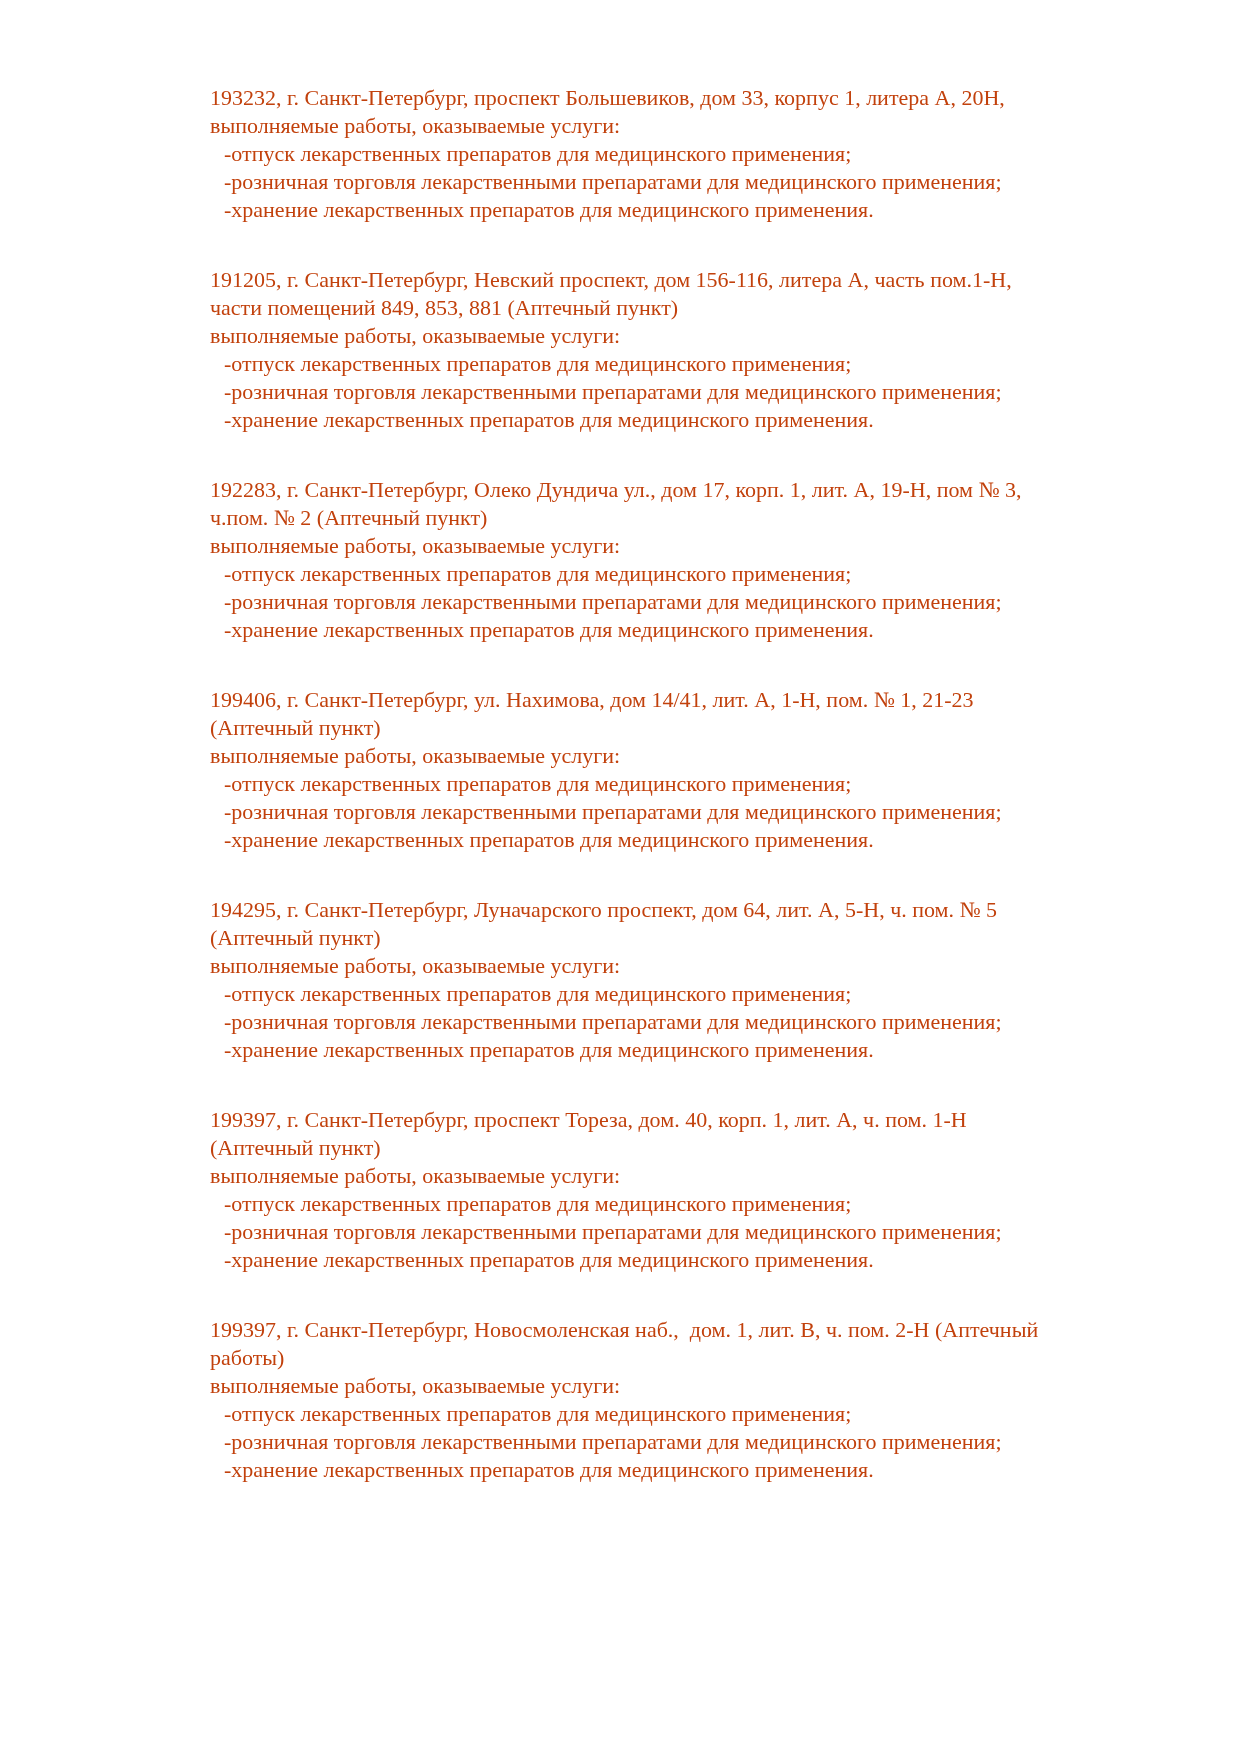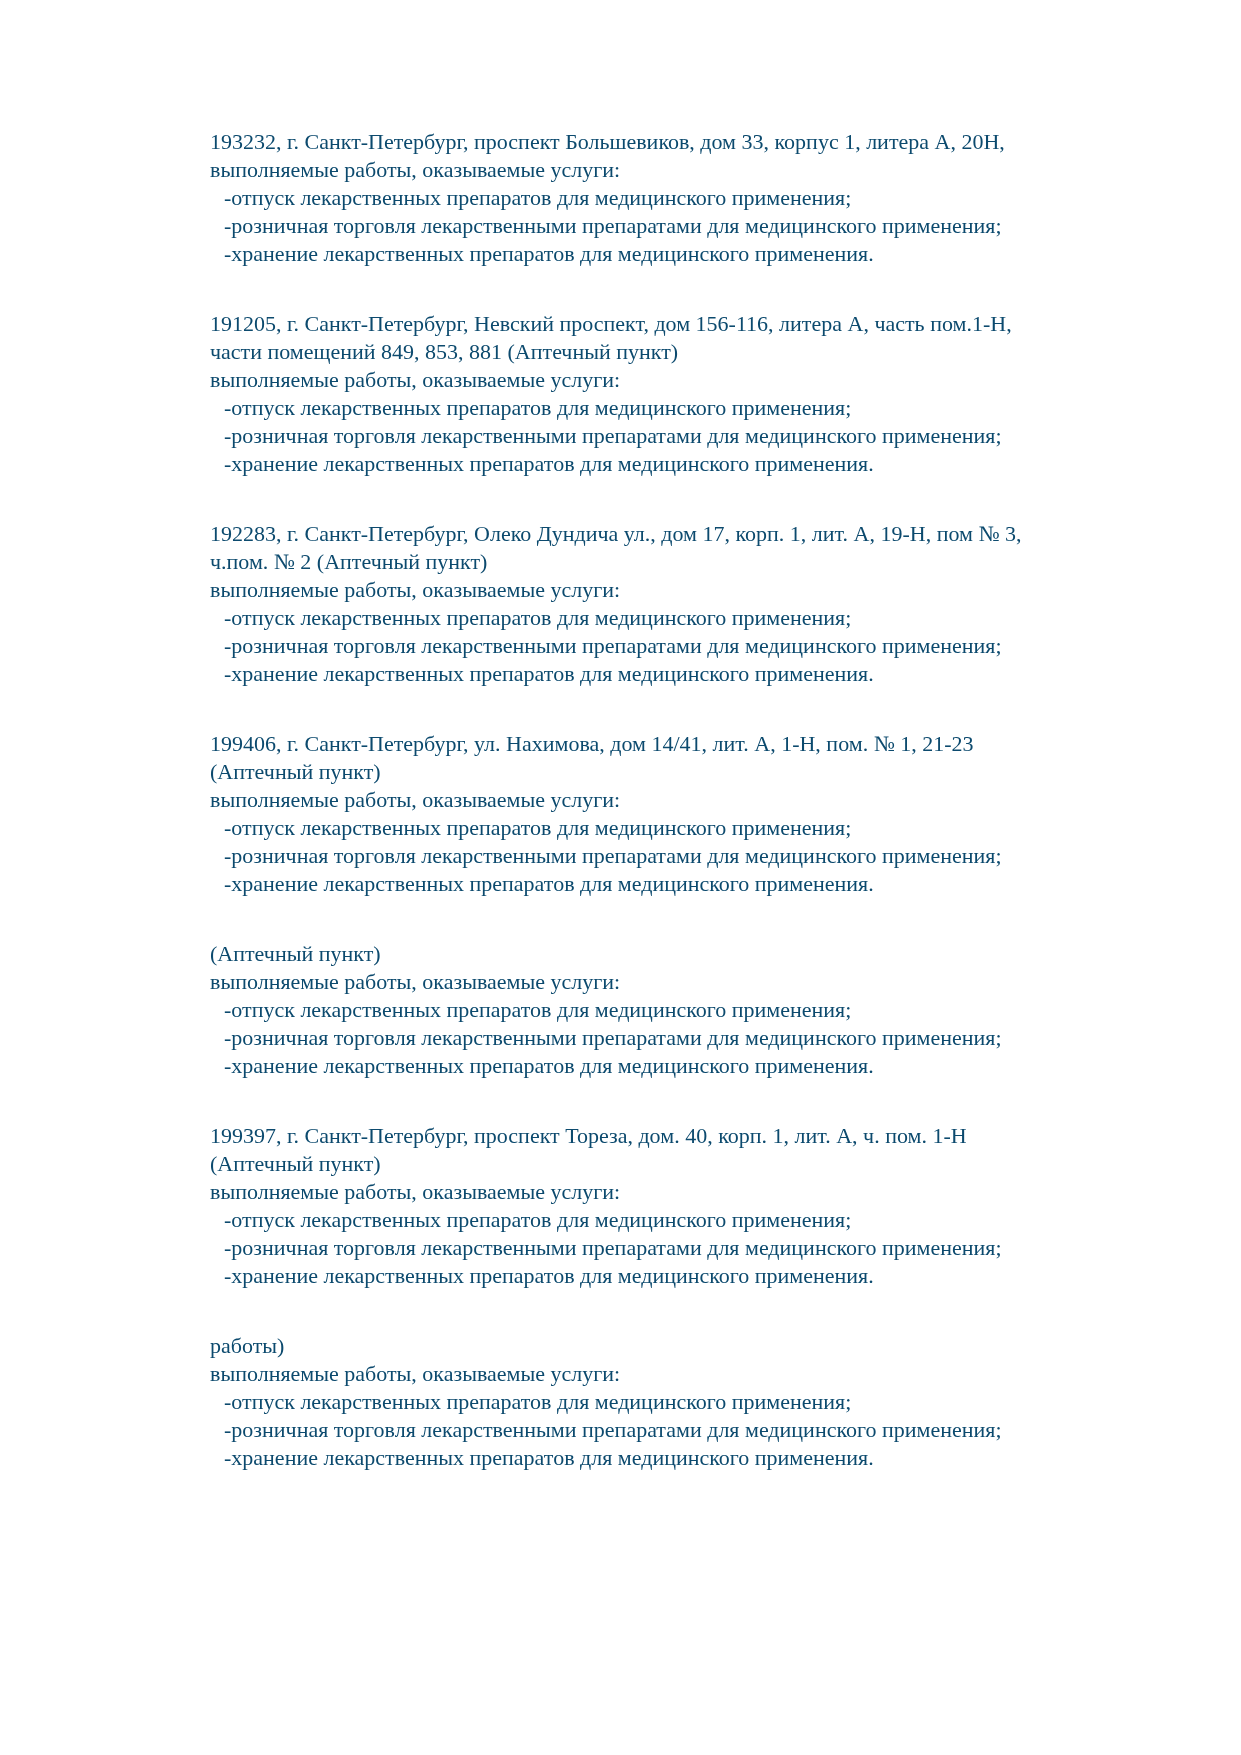--- a/index.html
+++ b/index.html
@@ -33,21 +33,21 @@
     white-space: pre-wrap;
   }
   .svc {
     padding-left: 14px;
   }
 </style>
 </head>
 <body>
 
 <div class="page" style="background: rgb(255, 255, 255);">
-  <div class="content" id="entries-root" style="color: #0c4a6e; margin-top: 44px;">
+  <div class="content" id="entries-root" style="color: #c2410c;">
   <section class="entry">
     <p class="line">193232, г. Санкт-Петербург, проспект Большевиков, дом 33, корпус 1, литера А, 20Н,</p>
     <p class="line">выполняемые работы, оказываемые услуги:</p>
     <p class="line svc">-отпуск лекарственных препаратов для медицинского применения;</p>
     <p class="line svc">-розничная торговля лекарственными препаратами для медицинского применения;</p>
     <p class="line svc">-хранение лекарственных препаратов для медицинского применения.</p>
   </section>
 
   <section class="entry">
     <p class="line">191205, г. Санкт-Петербург, Невский проспект, дом 156-116, литера А, часть пом.1-Н,</p>
@@ -70,37 +70,39 @@
   <section class="entry">
     <p class="line">199406, г. Санкт-Петербург, ул. Нахимова, дом 14/41, лит. А, 1-Н, пом. № 1, 21-23</p>
     <p class="line">(Аптечный пункт)</p>
     <p class="line">выполняемые работы, оказываемые услуги:</p>
     <p class="line svc">-отпуск лекарственных препаратов для медицинского применения;</p>
     <p class="line svc">-розничная торговля лекарственными препаратами для медицинского применения;</p>
     <p class="line svc">-хранение лекарственных препаратов для медицинского применения.</p>
   </section>
 
   <section class="entry">
+    <p class="line">194295, г. Санкт-Петербург, Луначарского проспект, дом 64, лит. А, 5-Н, ч. пом. № 5</p>
     <p class="line">(Аптечный пункт)</p>
     <p class="line">выполняемые работы, оказываемые услуги:</p>
     <p class="line svc">-отпуск лекарственных препаратов для медицинского применения;</p>
     <p class="line svc">-розничная торговля лекарственными препаратами для медицинского применения;</p>
     <p class="line svc">-хранение лекарственных препаратов для медицинского применения.</p>
   </section>
 
   <section class="entry">
     <p class="line">199397, г. Санкт-Петербург, проспект Тореза, дом. 40, корп. 1, лит. А, ч. пом. 1-Н</p>
     <p class="line">(Аптечный пункт)</p>
     <p class="line">выполняемые работы, оказываемые услуги:</p>
     <p class="line svc">-отпуск лекарственных препаратов для медицинского применения;</p>
     <p class="line svc">-розничная торговля лекарственными препаратами для медицинского применения;</p>
     <p class="line svc">-хранение лекарственных препаратов для медицинского применения.</p>
   </section>
 
   <section class="entry">
+    <p class="line">199397, г. Санкт-Петербург, Новосмоленская наб.,  дом. 1, лит. В, ч. пом. 2-Н (Аптечный</p>
     <p class="line">работы)</p>
     <p class="line">выполняемые работы, оказываемые услуги:</p>
     <p class="line svc">-отпуск лекарственных препаратов для медицинского применения;</p>
     <p class="line svc">-розничная торговля лекарственными препаратами для медицинского применения;</p>
     <p class="line svc">-хранение лекарственных препаратов для медицинского применения.</p>
   </section>
 </div>
 </div>
 
 </body></html>

